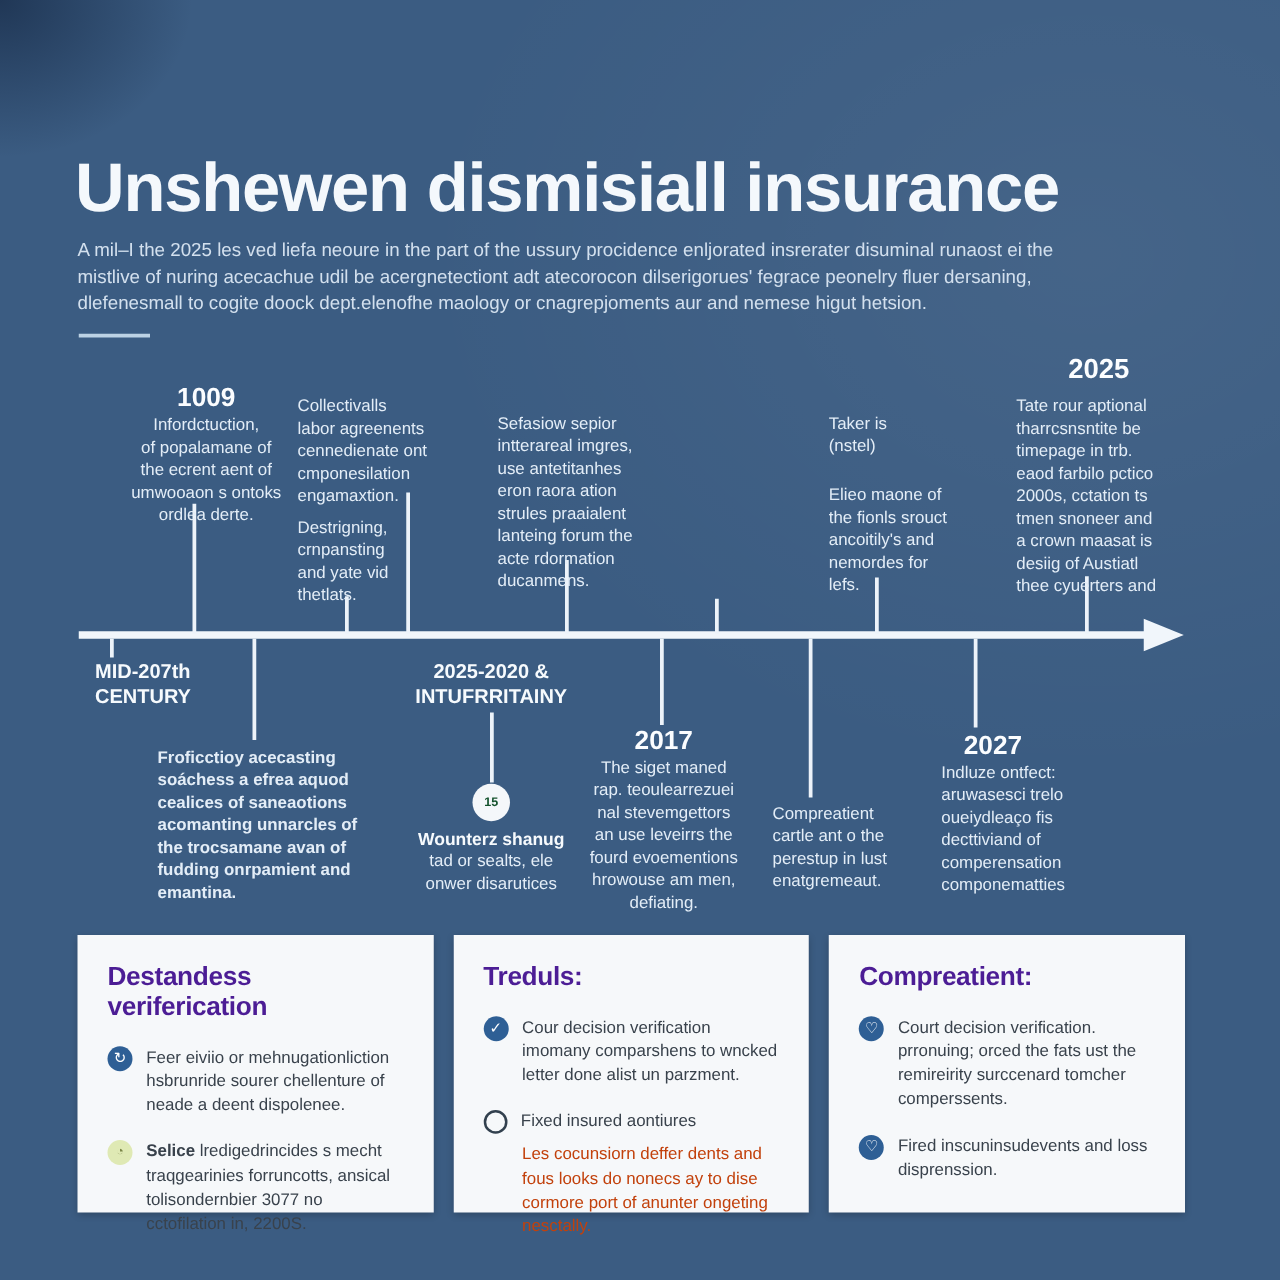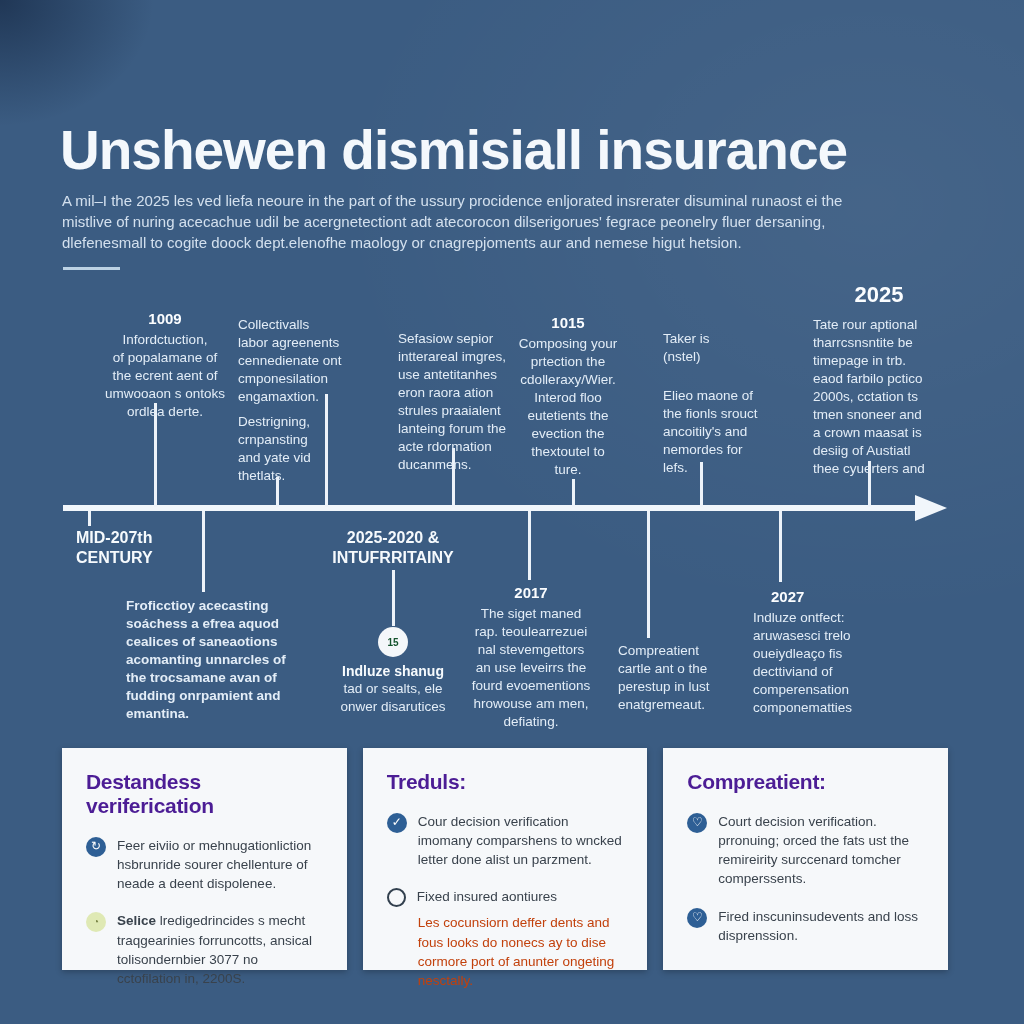--- a/index.html
+++ b/index.html
@@ -22,21 +22,21 @@
     font-size:15px;line-height:21px;color:#d3e0ee;
   }
   .divider{position:absolute;left:63px;top:267px;width:57px;height:3px;background:#bcd2e4;}
   
   .tl-line{position:absolute;left:63px;top:505px;width:858px;height:6px;background:#f1f6fb;}
   .tl-arrow{position:absolute;left:915px;top:495px;width:0;height:0;
     border-left:32px solid #f1f6fb;border-top:13px solid transparent;border-bottom:13px solid transparent;}
   .conn{position:absolute;width:3px;background:#edf3fa;}
   .blk{position:absolute;font-size:13.5px;line-height:18px;color:#e3edf7;}
   .blk.center{text-align:center;}
-  .yr{font-size:15px;font-weight:bold;color:#fbfdff;margin-bottom:3px;}
+  .yr{font-size:21px;font-weight:bold;color:#fbfdff;margin-bottom:3px;}
   .yr.big{font-size:22px;text-align:center;margin-bottom:12px;}
   .lbl{font-size:16px;font-weight:bold;line-height:20px;color:#f6fafd;}
   .badge{
     position:absolute;width:30px;height:30px;border-radius:50%;background:#f4f7fa;
     color:#14532d;font-size:10px;font-weight:bold;display:flex;align-items:center;justify-content:center;
   }
   .boldline{font-size:14px;font-weight:bold;color:#f6fafd;}
   
   .cards{position:absolute;left:62px;top:748px;width:886px;height:222px;display:flex;gap:16px;}
   .card{flex:1;background:#f6f8fa;box-shadow:0 2px 6px rgba(0,0,0,.25);padding:22px 24px;box-sizing:border-box;}
@@ -103,31 +103,20 @@
 lanteing forum the
 acte rdormation
 ducanmens.</div>
   </div>
   <div class="blk" style="left:238px;top:413px;width:130px;">
     <div class="pre">Destrigning,
 crnpansting
 and yate vid
 thetlats.</div>
   </div>
-  <div class="blk center" style="left:498px;top:314px;width:140px;">
-    <div class="yr">1015</div>
-    <div class="pre">Composing your
-prtection the
-cdolleraxy/Wier.
-Interod floo
-eutetients the
-evection the
-thextoutel to
-ture.</div>
-  </div>
   <div class="blk" style="left:663px;top:330px;width:115px;">
     <div class="pre">Taker is
 (nstel)</div>
   </div>
   <div class="blk" style="left:663px;top:387px;width:140px;">
     <div class="pre">Elieo maone of
 the fionls srouct
 ancoitily's and
 nemordes for
 lefs.</div>
@@ -157,21 +146,21 @@
 the trocsamane avan of
 fudding onrpamient and
 emantina.</div>
   </div>
   <div class="blk center" style="left:322px;top:528px;width:142px;">
     <div class="lbl pre">2025-2020 &amp;
 INTUFRRITAINY</div>
   </div>
   <div class="badge" style="left:378px;top:627px;">15</div>
   <div class="blk center" style="left:322px;top:662px;width:142px;">
-    <div class="boldline">Indluze shanug</div>
+    <div class="boldline">Wounterz shanug</div>
     <div class="pre">tad or sealts, ele
 onwer disarutices</div>
   </div>
   <div class="blk center" style="left:465px;top:584px;width:132px;">
     <div class="yr">2017</div>
     <div class="pre">The siget maned
 rap. teoulearrezuei
 nal stevemgettors
 an use leveirrs the
 fourd evoementions

